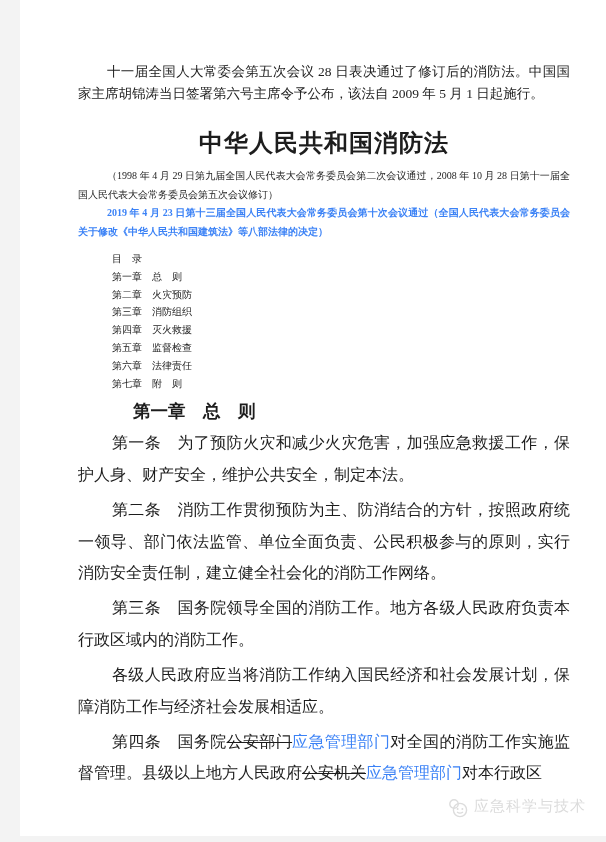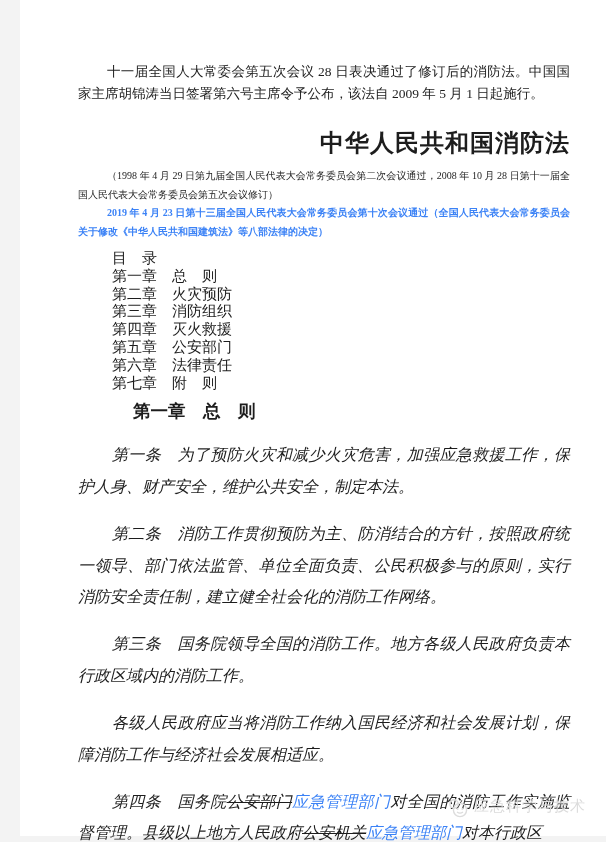--- a/index.html
+++ b/index.html
@@ -20,48 +20,47 @@
     padding:61px 42px 0 58px;
   }
   
   .intro{
     font-size:13.5px;line-height:22px;
     text-align:justify;text-indent:29px;
     margin:0;
   }
   .doc-title{
     font-size:24px;font-weight:bold;
-    text-align:right;line-height:28px;
+    text-align:center;line-height:28px;
     margin:24px 0 10px 0;
     letter-spacing:1px;
   }
   .note{
     font-size:10px;line-height:18.5px;
     text-align:justify;text-indent:29px;
     margin:0;
   }
   .note-red{
     color:#3b82f6;font-weight:bold;
   }
   .toc{
     margin:9px 0 0 34px;
-    font-size:15px;line-height:17.8px;
+    font-size:10px;line-height:17.8px;
   }
   .toc div{white-space:pre;}
   .chapter-heading{
     font-size:17.5px;font-weight:bold;
     line-height:24px;
     margin:7px 0 0 55px;
   }
   .body-text{margin-top:3px;}
   .body-text p{
     font-size:16px;line-height:31.4px;
     text-align:justify;text-indent:34px;
-    margin:16px 0 1px 0;
-    font-style:italic;
+    margin:4px 0 1px 0;
   }
   .strike{
     text-decoration:line-through;
     text-decoration-thickness:1px;
   }
   .ins-red{color:#3b82f6;}
   .watermark{
     position:absolute;
     right:26px;top:797px;
     display:flex;align-items:flex-start;gap:5px;
@@ -85,21 +84,21 @@
     <p class="note">（1998 年 4 月 29 日第九届全国人民代表大会常务委员会第二次会议通过，2008 年 10 月 28 日第十一届全国人民代表大会常务委员会第五次会议修订）</p>
 
     <p class="note note-red">2019 年 4 月 23 日第十三届全国人民代表大会常务委员会第十次会议通过（全国人民代表大会常务委员会关于修改《中华人民共和国建筑法》等八部法律的决定）</p>
 
     <div class="toc">
       <div>目　录</div>
       <div>第一章　总　则</div>
       <div>第二章　火灾预防</div>
       <div>第三章　消防组织</div>
       <div>第四章　灭火救援</div>
-      <div>第五章　公安部门</div>
+      <div>第五章　监督检查</div>
       <div>第六章　法律责任</div>
       <div>第七章　附　则</div>
     </div>
 
     <div class="chapter-heading">第一章　总　则</div>
 
     <div class="body-text">
       <p>第一条　为了预防火灾和减少火灾危害，加强应急救援工作，保护人身、财产安全，维护公共安全，制定本法。</p>
       <p>第二条　消防工作贯彻预防为主、防消结合的方针，按照政府统一领导、部门依法监管、单位全面负责、公民积极参与的原则，实行消防安全责任制，建立健全社会化的消防工作网络。</p>
       <p>第三条　国务院领导全国的消防工作。地方各级人民政府负责本行政区域内的消防工作。</p>

